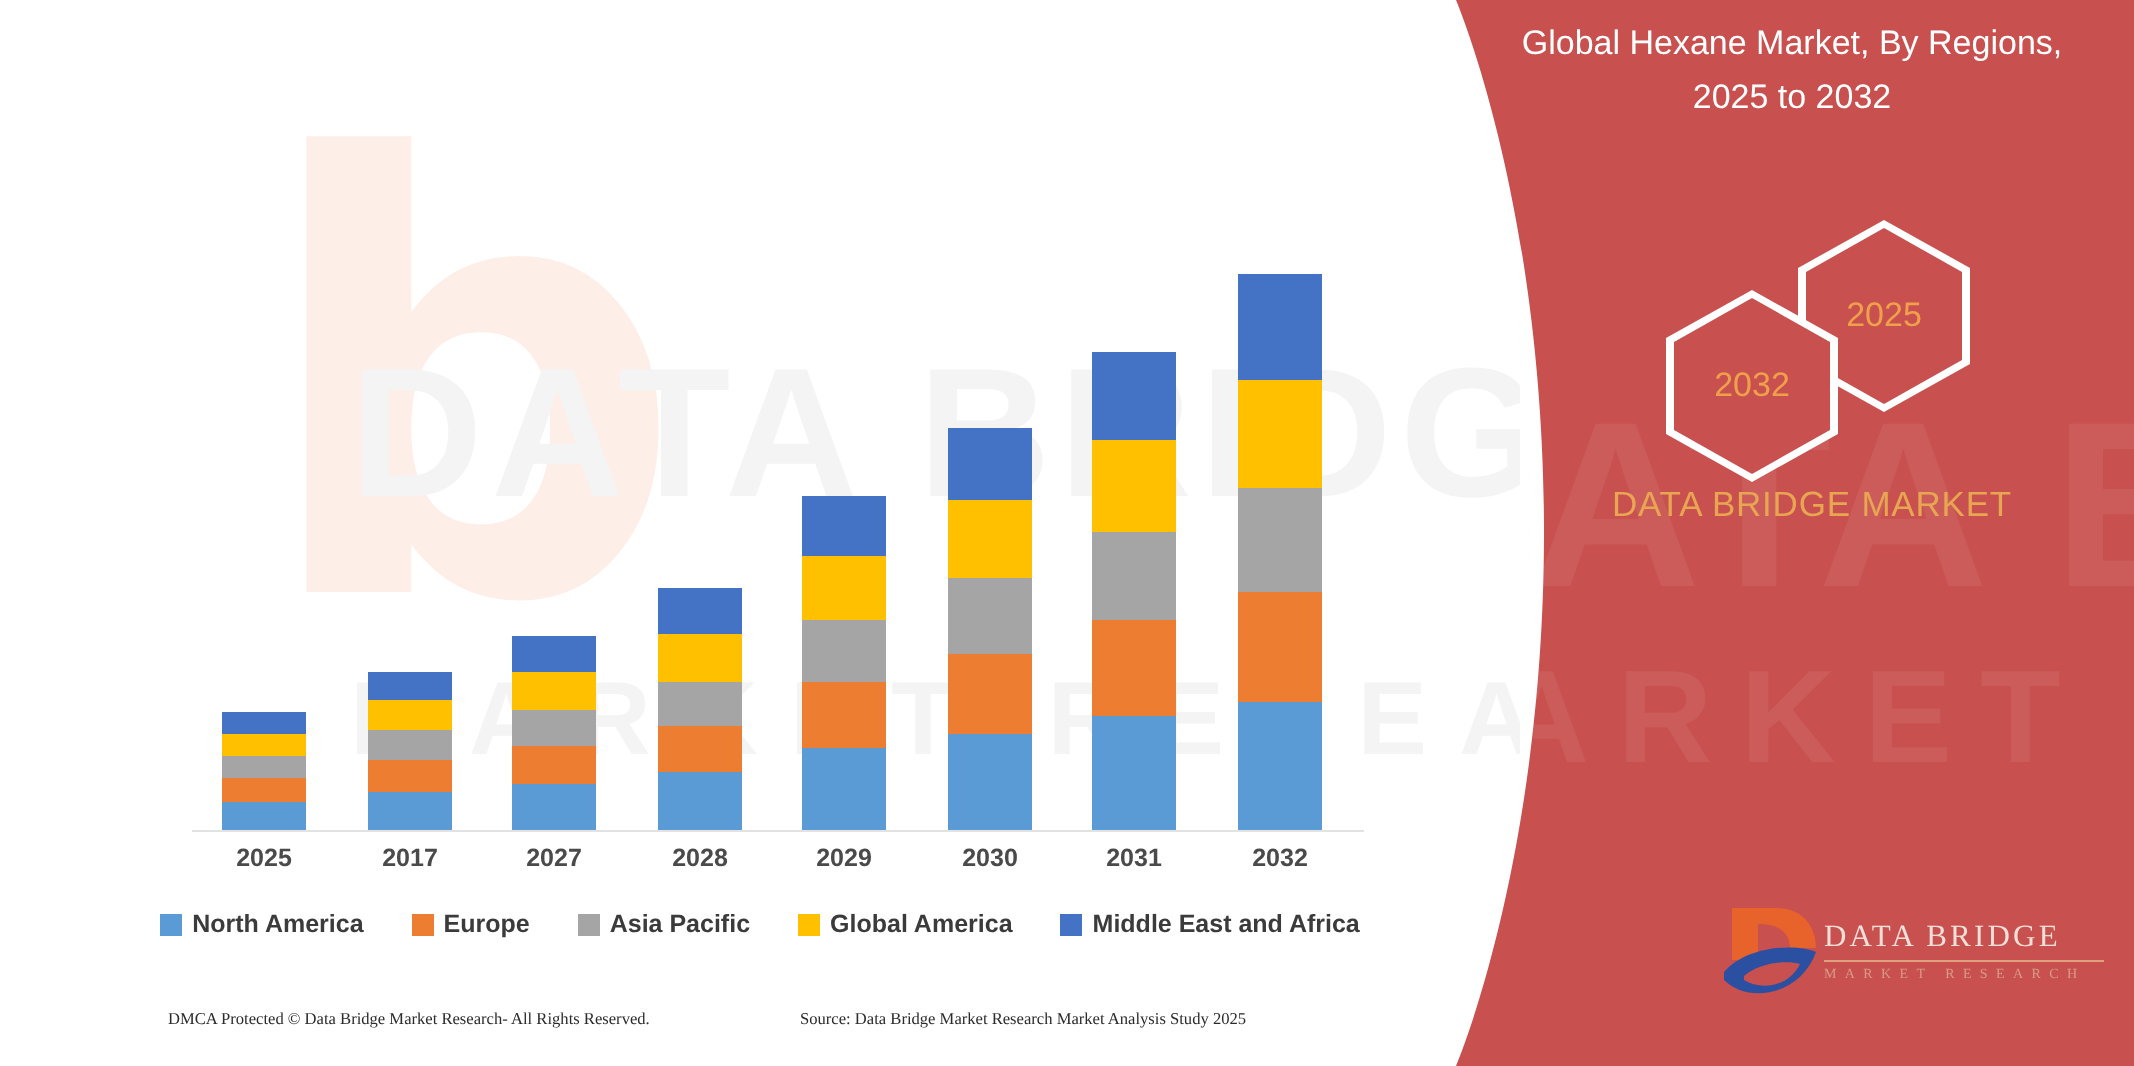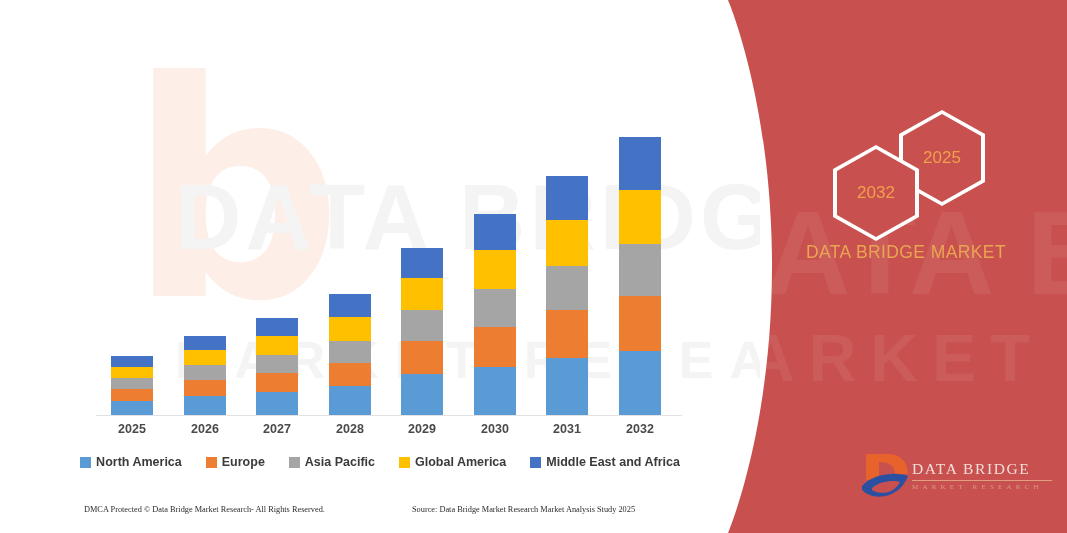--- a/index.html
+++ b/index.html
@@ -38,21 +38,21 @@
   #legend{position:absolute;left:0;top:455px;width:760px;display:flex;
           justify-content:center;align-items:center;gap:24px;}
   .legend-item{display:flex;align-items:center;gap:5px;}
   .legend-swatch{width:11px;height:11px;display:block;}
   .legend-label{font-size:12.5px;font-weight:700;color:#3b3b3b;white-space:nowrap;}
 
   #footer{position:absolute;left:0;top:505px;width:760px;height:22px;}
   .foot-txt{position:absolute;top:0;font-size:8.3px;color:#2b2b2b;
             font-family:"Liberation Serif",serif;white-space:nowrap;}
   #foot-left{left:84px;}
-  #foot-right{left:412px;}
+  #foot-right{left:400px;}
 
   
   #red-panel{position:absolute;left:700px;top:0;width:367px;height:533px;
     background:#c8504e;overflow:hidden;
     clip-path:path("M 28 0 L 367 0 L 367 533 L 28 533 C 28 533 72 430 72 266 C 72 102 28 0 28 0 Z");}
   #red-wm{position:absolute;left:-22px;top:185px;width:420px;font-size:118px;
     font-weight:700;letter-spacing:2px;color:rgba(255,255,255,.07);
     white-space:nowrap;user-select:none;}
   #red-wm2{position:absolute;left:-22px;top:320px;width:420px;font-size:66px;
     font-weight:600;letter-spacing:14px;color:rgba(255,255,255,.07);
@@ -150,21 +150,21 @@
         <div class="seg" style="height: 53px; background: rgb(68, 114, 196);"></div>
         <div class="seg" style="height: 54px; background: rgb(255, 192, 0);"></div>
         <div class="seg" style="height: 52px; background: rgb(165, 165, 165);"></div>
         <div class="seg" style="height: 55px; background: rgb(237, 125, 49);"></div>
         <div class="seg" style="height: 65px; background: rgb(91, 155, 213);"></div>
       </div>
     </div>
   <div id="axis-line"></div>
   <div id="x-labels">
       <div class="x-tick" style="left: 6px;">2025</div>
-      <div class="x-tick" style="left: 79px;">2026</div>
+      <div class="x-tick" style="left: 79px;">2017</div>
       <div class="x-tick" style="left: 151px;">2027</div>
       <div class="x-tick" style="left: 224px;">2028</div>
       <div class="x-tick" style="left: 296px;">2029</div>
       <div class="x-tick" style="left: 369px;">2030</div>
       <div class="x-tick" style="left: 441px;">2031</div>
       <div class="x-tick" style="left: 514px;">2032</div>
     </div>
 
   <div id="legend">
       <div class="legend-item">
@@ -192,20 +192,21 @@
   <div id="footer">
     <div class="foot-txt" id="foot-left">DMCA Protected © Data Bridge Market Research-  All Rights Reserved.</div>
     <div class="foot-txt" id="foot-right">Source: Data Bridge Market Research  Market Analysis Study 2025</div>
   </div>
 </div>
 
 <div id="red-panel">
   <div id="red-wm">DATA BRIDGE</div>
   <div id="red-wm2">MARKET RESEARCH</div>
 
+  <div id="red-title">Global Hexane Market, By Regions, 2025 to 2032</div>
 
   <div class="hex" id="hex-2025">
     <span>2025</span>
   </div>
   <div class="hex" id="hex-2032">
     <span>2032</span>
   </div>
 
   <div id="brand-text">
     <div>DATA BRIDGE MARKET</div>

